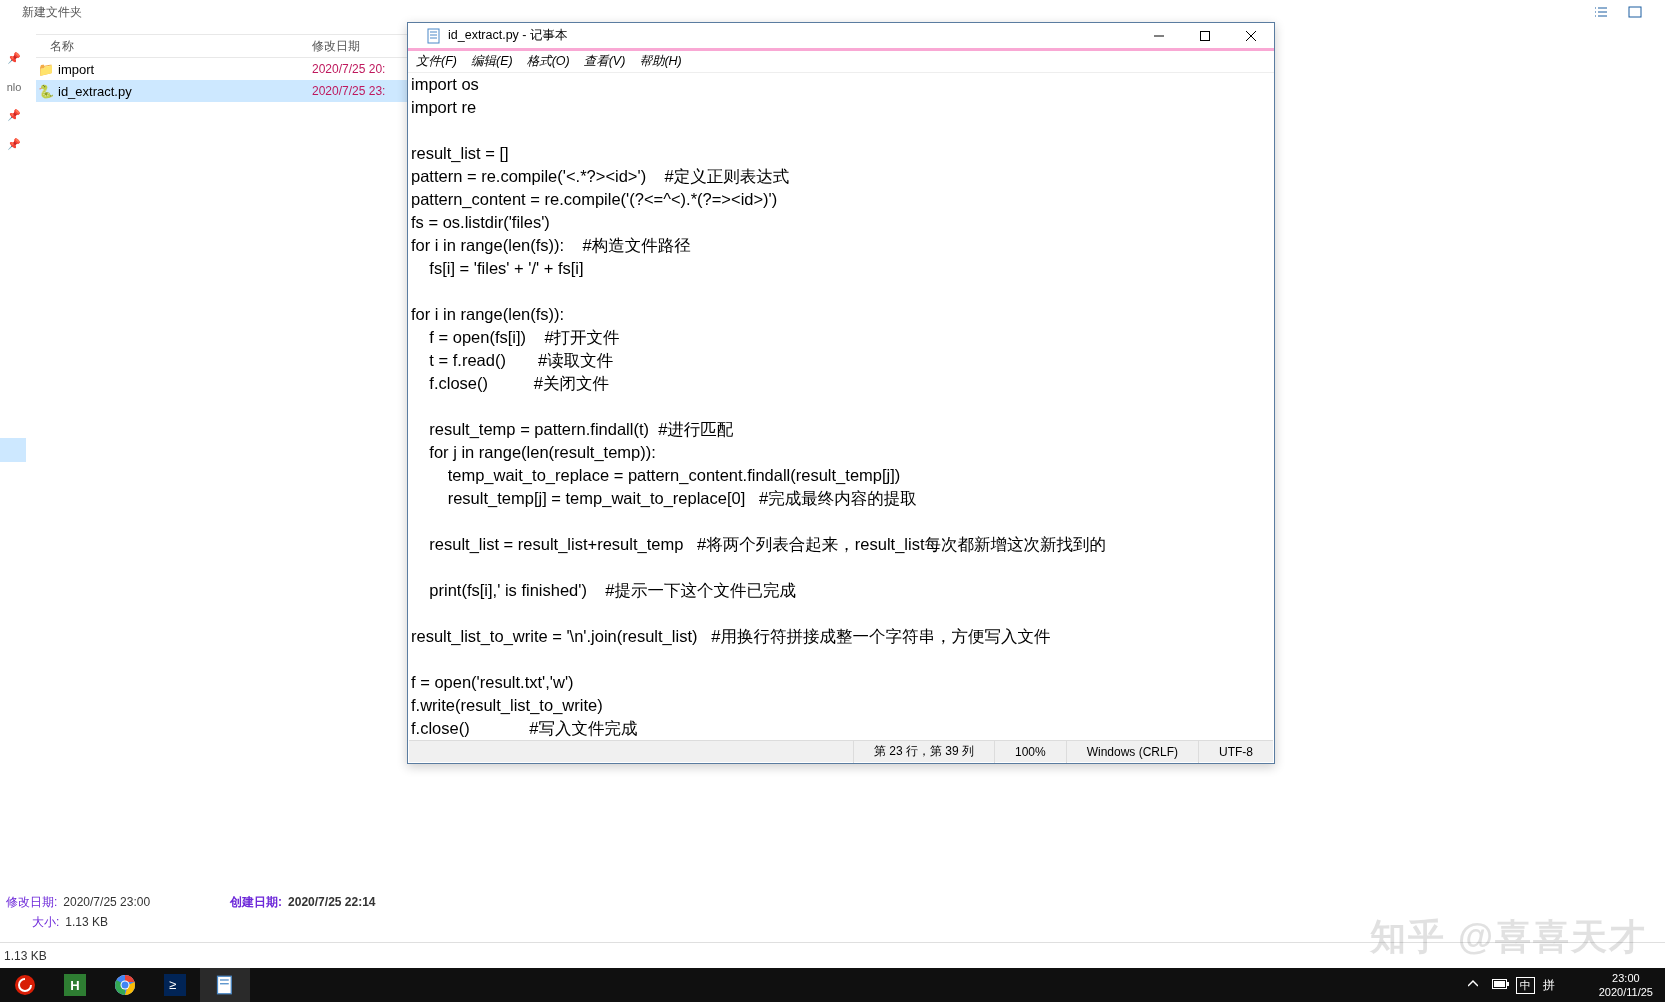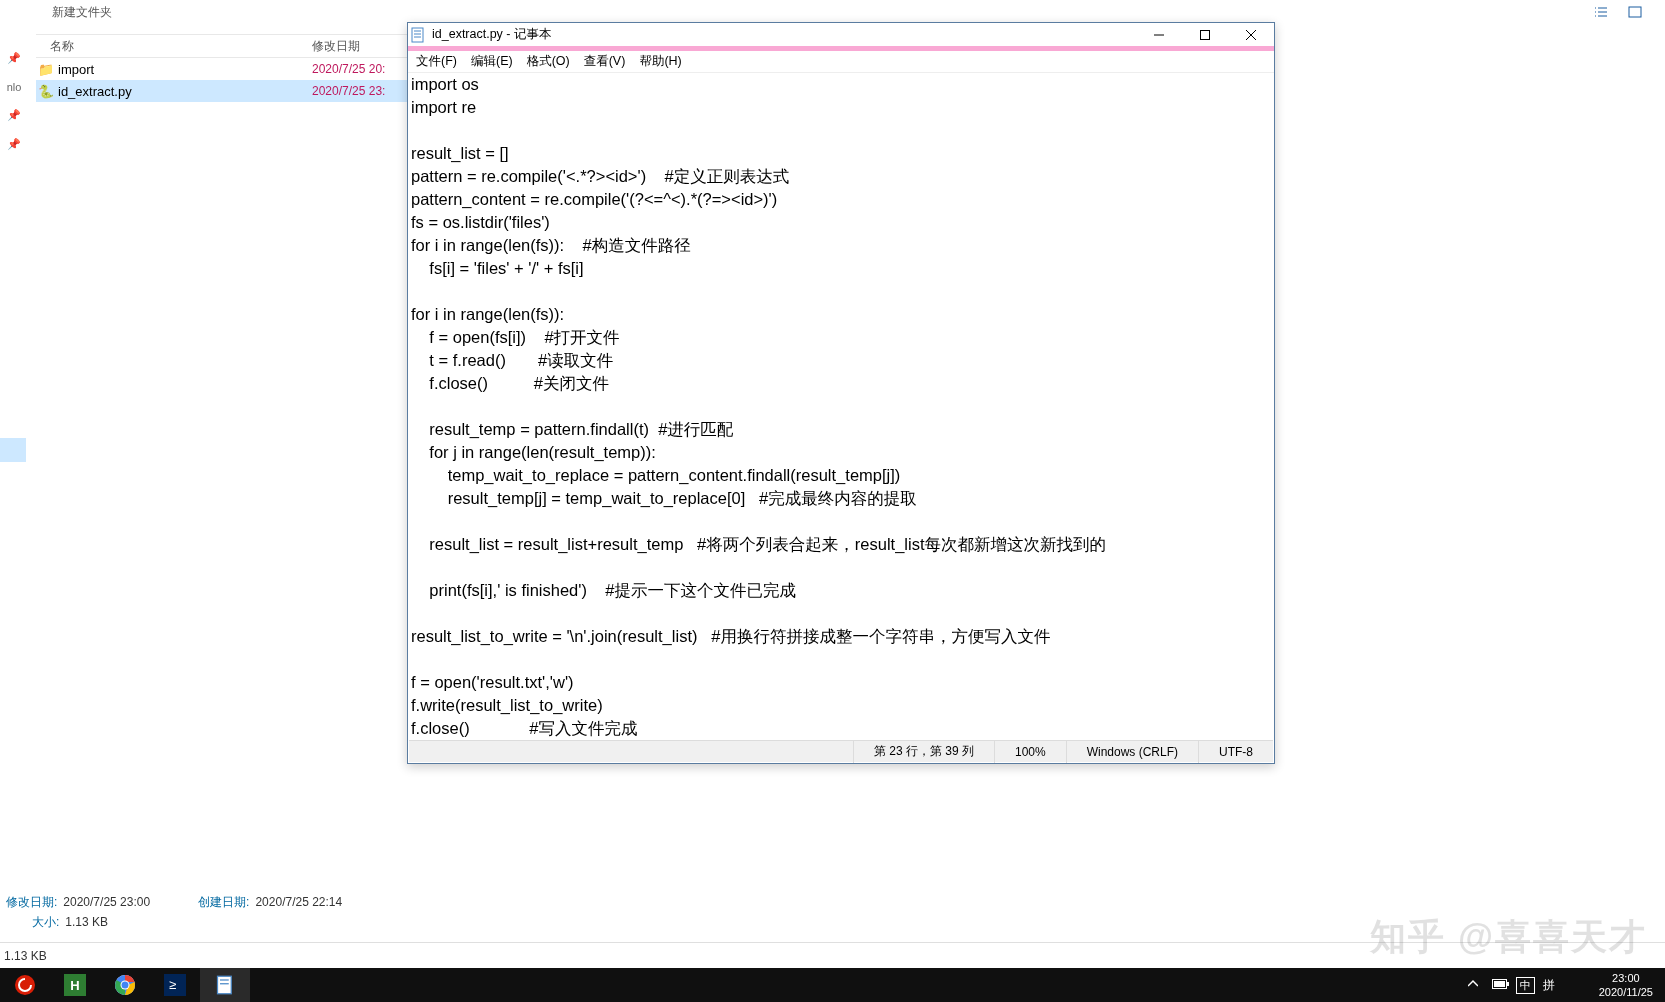--- a/index.html
+++ b/index.html
@@ -1,60 +1,60 @@
 <!DOCTYPE html>
 <html><head>
 <meta charset="utf-8">
 <style>
   * { box-sizing: border-box; margin: 0; padding: 0; }
   body { font-family: "Segoe UI", "Microsoft YaHei", sans-serif; font-size: 13px; background: #fff; overflow: hidden; width: 1665px; height: 1002px; position: relative; color: #000; }
 
   
   .explorer { position: absolute; left: 0; top: 0; width: 1665px; height: 1002px; background: #fff; }
-  .exp-header { position: absolute; left: 0; top: 0; right: 0; height: 24px; font-size: 12px; color: #555; padding-left: 52px; display: flex; align-items: center; background:#fff; }
+  .exp-header { position: absolute; left: 0; top: 0; right: 0; height: 24px; font-size: 12px; color: #555; padding-left: 22px; display: flex; align-items: center; background:#fff; }
   .exp-header-right { position: absolute; right: 0; top: 0; height: 24px; display: flex; align-items: center; gap: 18px; padding-right: 22px; color:#1a5da0;}
   .exp-header-right span svg { display:block; }
   .file-pane { position: absolute; left: 36px; top: 34px; width: 760px; }
   .col-headers { display:flex; font-size:12px; color:#555; height:24px; align-items:center; border-top:1px solid #e8e8e8; border-bottom:1px solid #e8e8e8;}
   .col-name { width:276px; padding-left:14px;}
   .col-date { width:140px;}
   .file-row { display:flex; height:22px; align-items:center; font-size:13px; }
   .file-row.sel { background:#cde8ff; }
   .fr-icon { width:20px; text-align:center; }
   .fr-name { width:256px; padding-left:2px;}
   .fr-date { color:#be185d; font-size:12px;}
   .left-gutter { position:absolute; left:0; top:34px; width:28px; }
   .pin { color:#6a6a6a; font-size:11px; text-align:center; margin-top:18px;}
   .pin2 { margin-top:16px;}
   .quick-strip { position:absolute; left:0; top:438px; width:26px; height:24px; background:#cde8ff; }
 
   .details-pane { position:absolute; left:0; bottom:60px; right:0; height:50px; font-size:12px; color:#333; padding-left:6px;}
   .details-row { display:flex; gap:20px; line-height:20px;}
-  .det-label { color:#0369a1; margin-right:6px;}
+  .det-label { color:#6d28d9; margin-right:6px;}
 
   .statusbar { position:absolute; left:0; bottom:34px; right:0; height:26px; font-size:12px; color:#333; background:#fff; border-top:1px solid #dfdfdf; padding-left:4px; display:flex; align-items:center;}
 
   
   .taskbar { position:absolute; left:0; bottom:0; right:0; height:34px; background:#101010; display:flex; align-items:center; }
   .tb-btn { width:50px; height:34px; display:flex; align-items:center; justify-content:center; }
   .tb-right { position:absolute; right:0; bottom:0; height:34px; display:flex; align-items:center; color:#fff; font-size:11px; }
   .tb-clock { text-align:center; line-height:14px; padding:2px 12px 2px 6px;margin-left:30px;}
   .tb-ime { display:flex; gap:8px; align-items:center; padding-right:8px;}
 
   
   .watermark { position:absolute; right:18px; bottom:40px; font-size:36px; font-weight:700; color:rgba(120,120,120,0.22); letter-spacing:2px; pointer-events:none;margin-left:16px;}
 
   
   .notepad { position:absolute; left:407px; top:22px; width:868px; height:742px; background:#fff; border:1px solid #5a7ca0; box-shadow:0 3px 10px rgba(0,0,0,0.2); }
-  .np-title { height:28px; background:#fff; display:flex; align-items:center; padding-left:2px; border-bottom:5px solid #f9a8d4;}
+  .np-title { height:28px; background:#fff; display:flex; align-items:center; padding-left:18px; border-bottom:3px solid #f9a8d4;}
   .np-title-icon { width:16px; height:16px; margin-right:6px;}
   .np-title-text { font-size:12.5px; flex:1;}
   .np-win-btns { display:flex;}
   .np-win-btn { width:46px; height:28px; display:flex; align-items:center; justify-content:center; }
-  .np-menu { height:22px; display:flex; align-items:center; gap:14px; padding-left:8px; font-size:12.5px; background:#fff; border-bottom:1px solid #eee;}
+  .np-menu { height:22px; display:flex; align-items:center; gap:14px; padding-left:8px; font-size:12.5px; background:#fff; border-bottom:1px solid #eee;font-style:italic;}
   .np-content { position:absolute; left:1px; right:1px; top:50px; bottom:24px; overflow:auto; white-space:pre; font-family:"Microsoft YaHei","Segoe UI",sans-serif; font-size:16.5px; line-height:23px; padding-left:2px; }
   .np-content::-webkit-scrollbar { width:17px; }
   .np-content::-webkit-scrollbar-track { background:#f0f0f0; }
   .np-content::-webkit-scrollbar-thumb { background:#cdcdcd; }
   .np-status { position:absolute; left:1px; right:1px; bottom:1px; height:22px; background:#f0f0f0; border-top:1px solid #dcdcdc; display:flex; align-items:center; font-size:12px; }
   .nps-cell { border-left:1px solid #dcdcdc; padding:0 20px; height:22px; display:flex; align-items:center;}
   .nps-spacer { flex:1; }
 
   
   .folder-icon { color:#ffcc4d; }
@@ -106,21 +106,21 @@
     <div class="file-row sel">
       <span class="fr-icon py-icon">🐍</span>
       <span class="fr-name">id_extract.py</span>
       <span class="fr-date">2020/7/25 23:</span>
     </div>
   </div>
 
   <div class="details-pane">
     <div class="details-row">
       <span><span class="det-label">修改日期:</span><span>2020/7/25 23:00</span></span>
-      <span style="margin-left:28px;"><span class="det-label">创建日期:</span><span>2020/7/25 22:14</span></span>
+      <span style="margin-left:60px;font-weight:bold;"><span class="det-label">创建日期:</span><span>2020/7/25 22:14</span></span>
     </div>
     <div class="details-row">
       <span style="margin-left:26px;"><span class="det-label">大小:</span><span>1.13 KB</span></span>
     </div>
   </div>
 
   <div class="statusbar">
     <span>1.13 KB</span>
   </div>
 </div>

